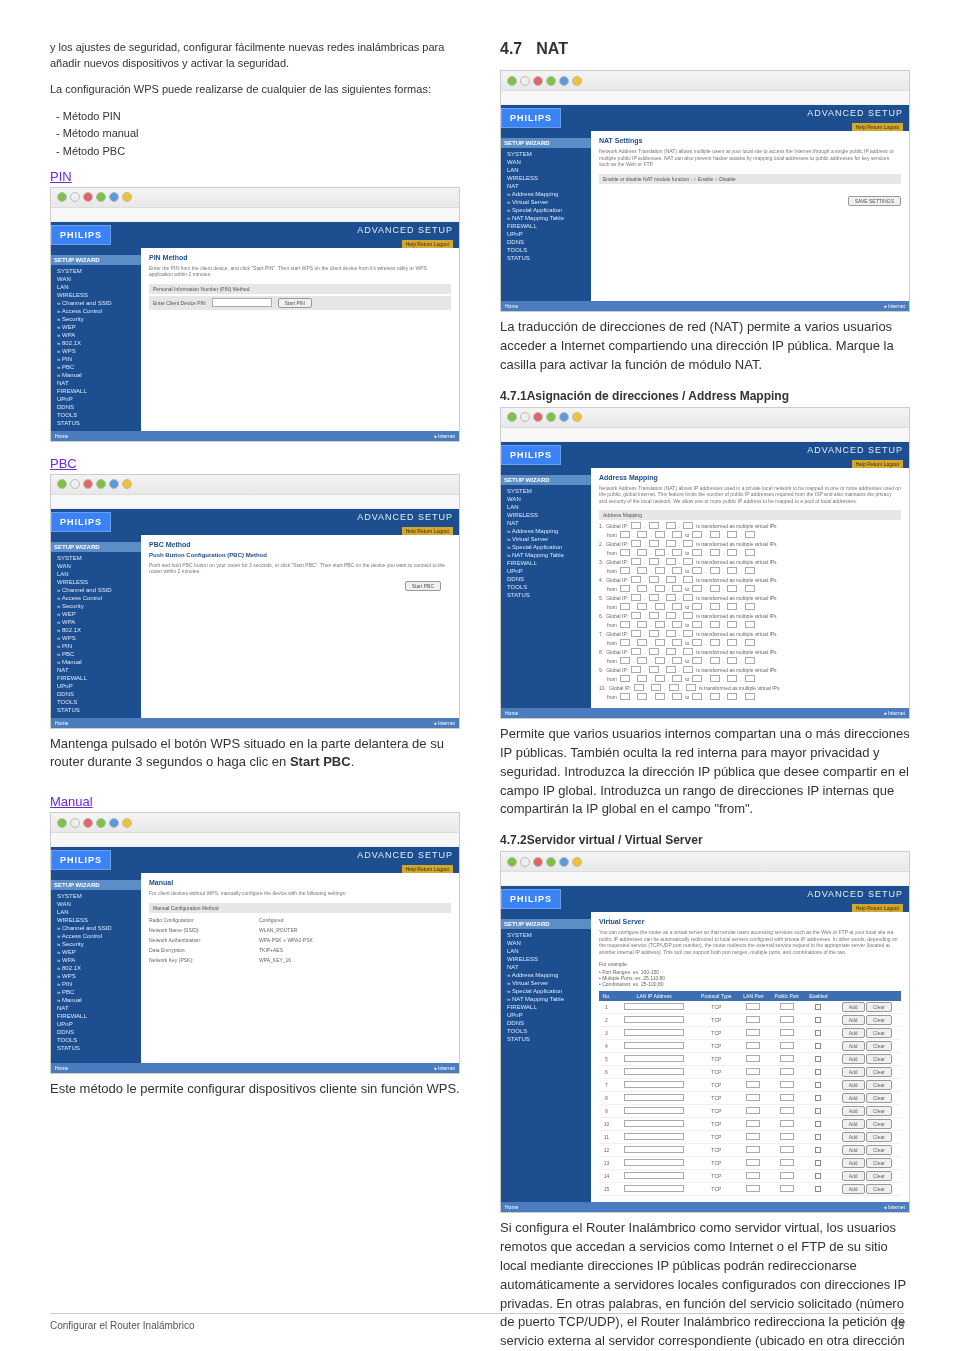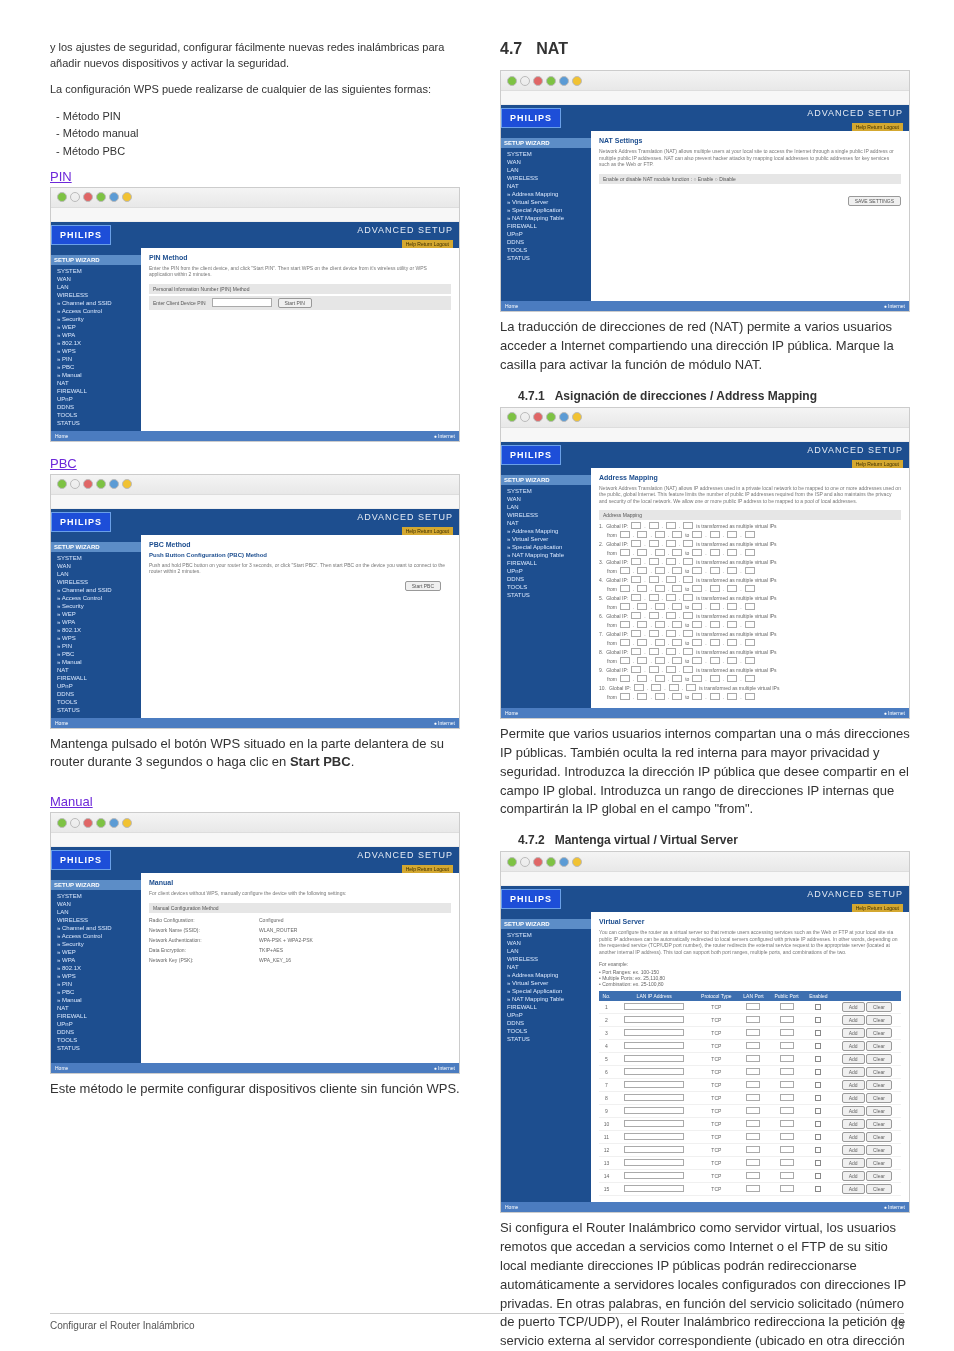--- a/index.html
+++ b/index.html
@@ -97,21 +97,21 @@
     position: relative;
   }
   .shot-header {
     position: relative;
     height: 26px;
     background: #1d4e8f;
     display: flex;
     align-items: center;
   }
   .philips-badge {
-    background: #1d4ed8;
+    background: #3b82f6;
     color: #fff;
     font-weight: bold;
     font-size: 9px;
     padding: 4px 8px;
     letter-spacing: 1px;
     border: 1px solid #6aa0e8;
   }
   .adv-label {
     position: absolute;
     right: 6px;
@@ -167,23 +167,21 @@
     font-size: 16px;
     font-weight: bold;
     display: flex;
     gap: 14px;
     margin-bottom: 12px;
   }
   .sub-section {
     font-size: 12px;
     font-weight: bold;
     display: flex;
-    gap: 10px;
     margin-bottom: 4px;
-    margin-left: 18px;
   }
   .addr-row {
     font-size: 5px;
     color: #666;
     margin-bottom: 2px;
     display: flex;
     gap: 3px;
     align-items: center;
   }
   .tiny-input {
@@ -573,21 +571,21 @@
       </div>
       <div class="group-footer">
           <span>Home</span>
           <span>● Internet</span>
         </div>
     </div>
     <p class="caption">Permite que varios usuarios internos compartan una o más direcciones IP públicas. También oculta la red interna para mayor privacidad y seguridad. Introduzca la dirección IP pública que desee compartir en el campo IP global. Introduzca un rango de direcciones IP internas que compartirán la IP global en el campo "from".</p>
 
     <div class="sub-section">
       <span>4.7.2</span>
-      <span>Mantenga virtual / Virtual Server</span>
+      <span>Servidor virtual / Virtual Server</span>
     </div>
 
     <div class="screenshot">
       <div class="shot-toolbar">
         <span class="tb-dot tb-green"></span>
         <span class="tb-dot"></span>
         <span class="tb-dot tb-red"></span>
         <span class="tb-dot tb-green"></span>
         <span class="tb-dot tb-blue"></span>
         <span class="tb-dot tb-yellow"></span>

